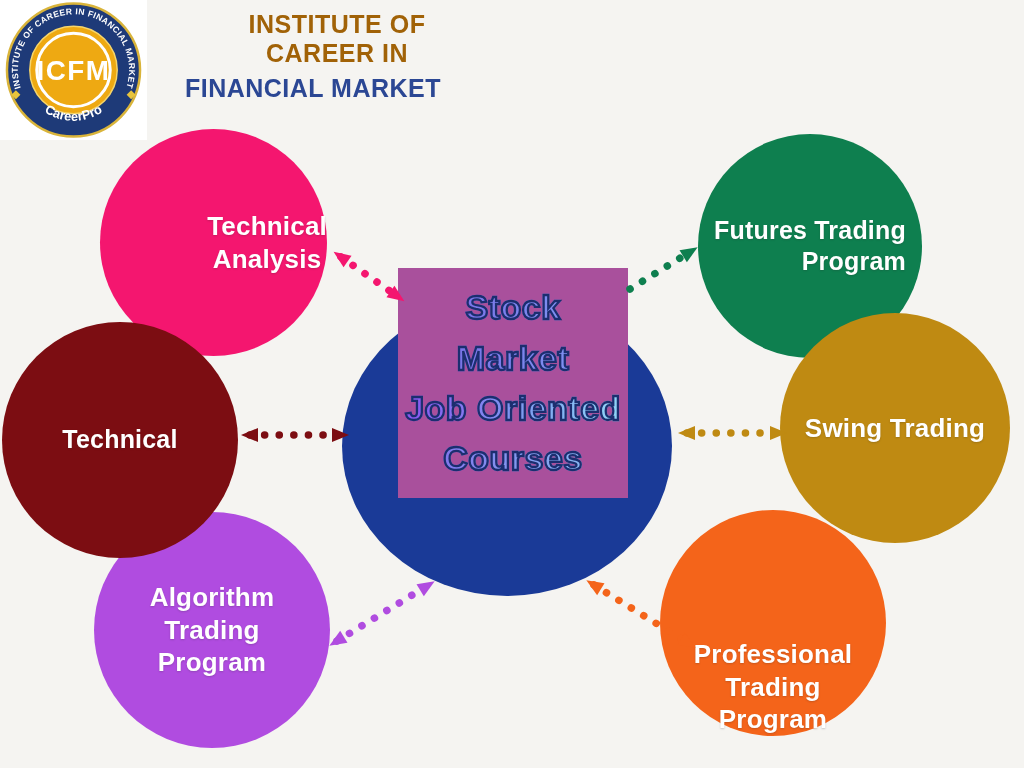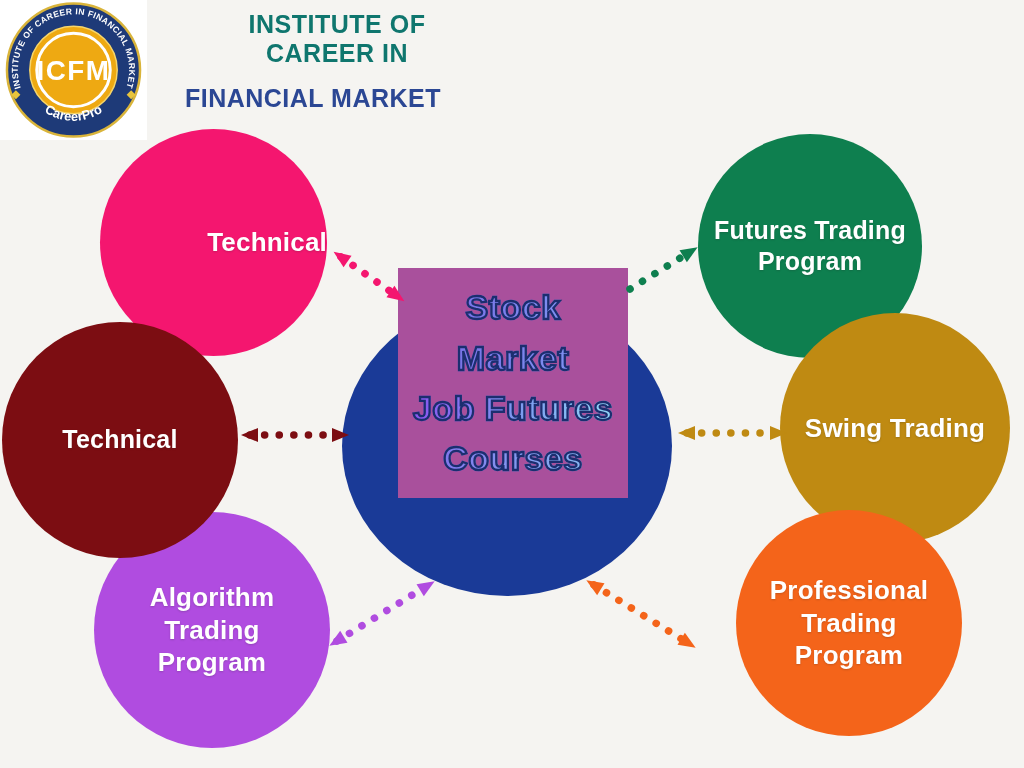--- a/index.html
+++ b/index.html
@@ -3,36 +3,36 @@
 <meta charset="utf-8">
 <style>
   * { margin:0; padding:0; box-sizing:border-box; }
   html,body { width:1024px; height:768px; overflow:hidden; }
   body { font-family:"Liberation Sans","DejaVu Sans",sans-serif; background:#f5f4f1; position:relative; }
   .stage { position:absolute; left:0; top:0; width:1024px; height:768px; }
 
   
   .hdr { position:absolute; left:148px; top:10px; width:330px; text-align:center; font-weight:800; z-index:8; }
   .hdr .l1 { font-size:25px; letter-spacing:.5px; }
-  .hdr .l2 { font-size:25px; letter-spacing:.5px; margin-top:16px; }
+  .hdr .l2 { font-size:25px; letter-spacing:.5px; margin-top:6px; }
 
   
   .logo-box { position:absolute; left:0; top:0; width:147px; height:140px; background:#ffffff; z-index:9; }
 
   
   .bubble { position:absolute; border-radius:50%; display:flex; align-items:center; justify-content:center;
             text-align:center; color:#fff; font-weight:700; font-size:26px; line-height:1.26;
             letter-spacing:.2px; text-shadow:0 1px 2px rgba(40,40,40,.22); }
   .bubble span { display:block; }
   .b-technical    { left:100px; top:129px; width:227px; height:227px; z-index:3; }
   .b-options      { left:2px;   top:322px; width:236px; height:236px; z-index:4; font-size:25px; }
   .b-algorithm    { left:94px;  top:512px; width:236px; height:236px; z-index:3;text-align:center; }
-  .b-futures      { left:698px; top:134px; width:224px; height:224px; z-index:3; font-size:25px; }
+  .b-futures      { left:698px; top:134px; width:224px; height:224px; z-index:3; font-size:25px;text-align:right; }
   .b-swing        { left:780px; top:313px; width:230px; height:230px; z-index:4; }
-  .b-professional { left:736px; top:510px; width:226px; height:226px; z-index:5; }
+  .b-professional { left:660px; top:510px; width:226px; height:226px; z-index:5;align-items:flex-end; }
 
   
   .center-ellipse { position:absolute; left:342px; top:296px; width:330px; height:300px; border-radius:50%; z-index:1; }
   .center-panel   { position:absolute; left:398px; top:268px; width:230px; height:230px; z-index:2;
                     display:flex; flex-direction:column; align-items:center; justify-content:center;
                     text-align:right; font-weight:800; font-size:34px; line-height:1.48; letter-spacing:.5px; }
   .gl { color:#7b80ea; -webkit-text-stroke:2.3px #1c2e6f; }
   @supports (-webkit-background-clip: text) {
     .gl   { -webkit-background-clip:text; background-clip:text; color:transparent; }
     .gl-1 { background-image:linear-gradient(90deg,#7a74e8,#7e90f0); }
@@ -46,27 +46,28 @@
 </style>
 </head>
 <body style="background: rgb(245, 244, 241);">
 
 <div class="stage">
 
   <div class="center-ellipse" style="background: rgb(26, 58, 151);"></div>
   <div class="center-panel" style="background: rgb(169, 80, 156);">
     <span class="gl gl-1">Stock</span>
     <span class="gl gl-2">Market</span>
-    <span class="gl gl-3">Job Futures</span>
+    <span class="gl gl-3">Job Oriented</span>
     <span class="gl gl-4">Courses</span>
   </div>
 
   <div class="bubble b-technical" style="background: rgb(244, 22, 111); justify-content: flex-end;">
     <div>
       <span>Technical</span>
+      <span>Analysis</span>
     </div>
   </div>
   <div class="bubble b-options" style="background: rgb(124, 13, 18);">
     <div>
       <span>Technical</span>
     </div>
   </div>
   <div class="bubble b-algorithm" style="background: rgb(176, 76, 224);">
     <div>
       <span>Algorithm</span>
@@ -137,17 +138,17 @@
       <text x="74" y="80" text-anchor="middle" font-size="28" font-weight="800" fill="#FFFFFF" letter-spacing="1.5">ICFM</text>
       <text font-size="13" font-weight="600" fill="#FFFFFF">
         <textPath href="#tagPath" startOffset="50%" text-anchor="middle">CareerPro</textPath>
       </text>
       <rect x="-3.2" y="-3.2" width="6.4" height="6.4" fill="#E8C43C" transform="translate(16,95) rotate(45)"></rect>
       <rect x="-3.2" y="-3.2" width="6.4" height="6.4" fill="#E8C43C" transform="translate(132,95) rotate(45)"></rect>
     </svg>
   </div>
 
   <div class="hdr">
-    <div class="l1" style="color: #0f766e; margin-left: 48px;">INSTITUTE OF CAREER IN</div>
+    <div class="l1" style="color: #a16207; margin-left: 48px;">INSTITUTE OF CAREER IN</div>
     <div class="l2" style="color: rgb(43, 71, 148);">FINANCIAL MARKET</div>
   </div>
 
 </div>
 
 </body></html>

